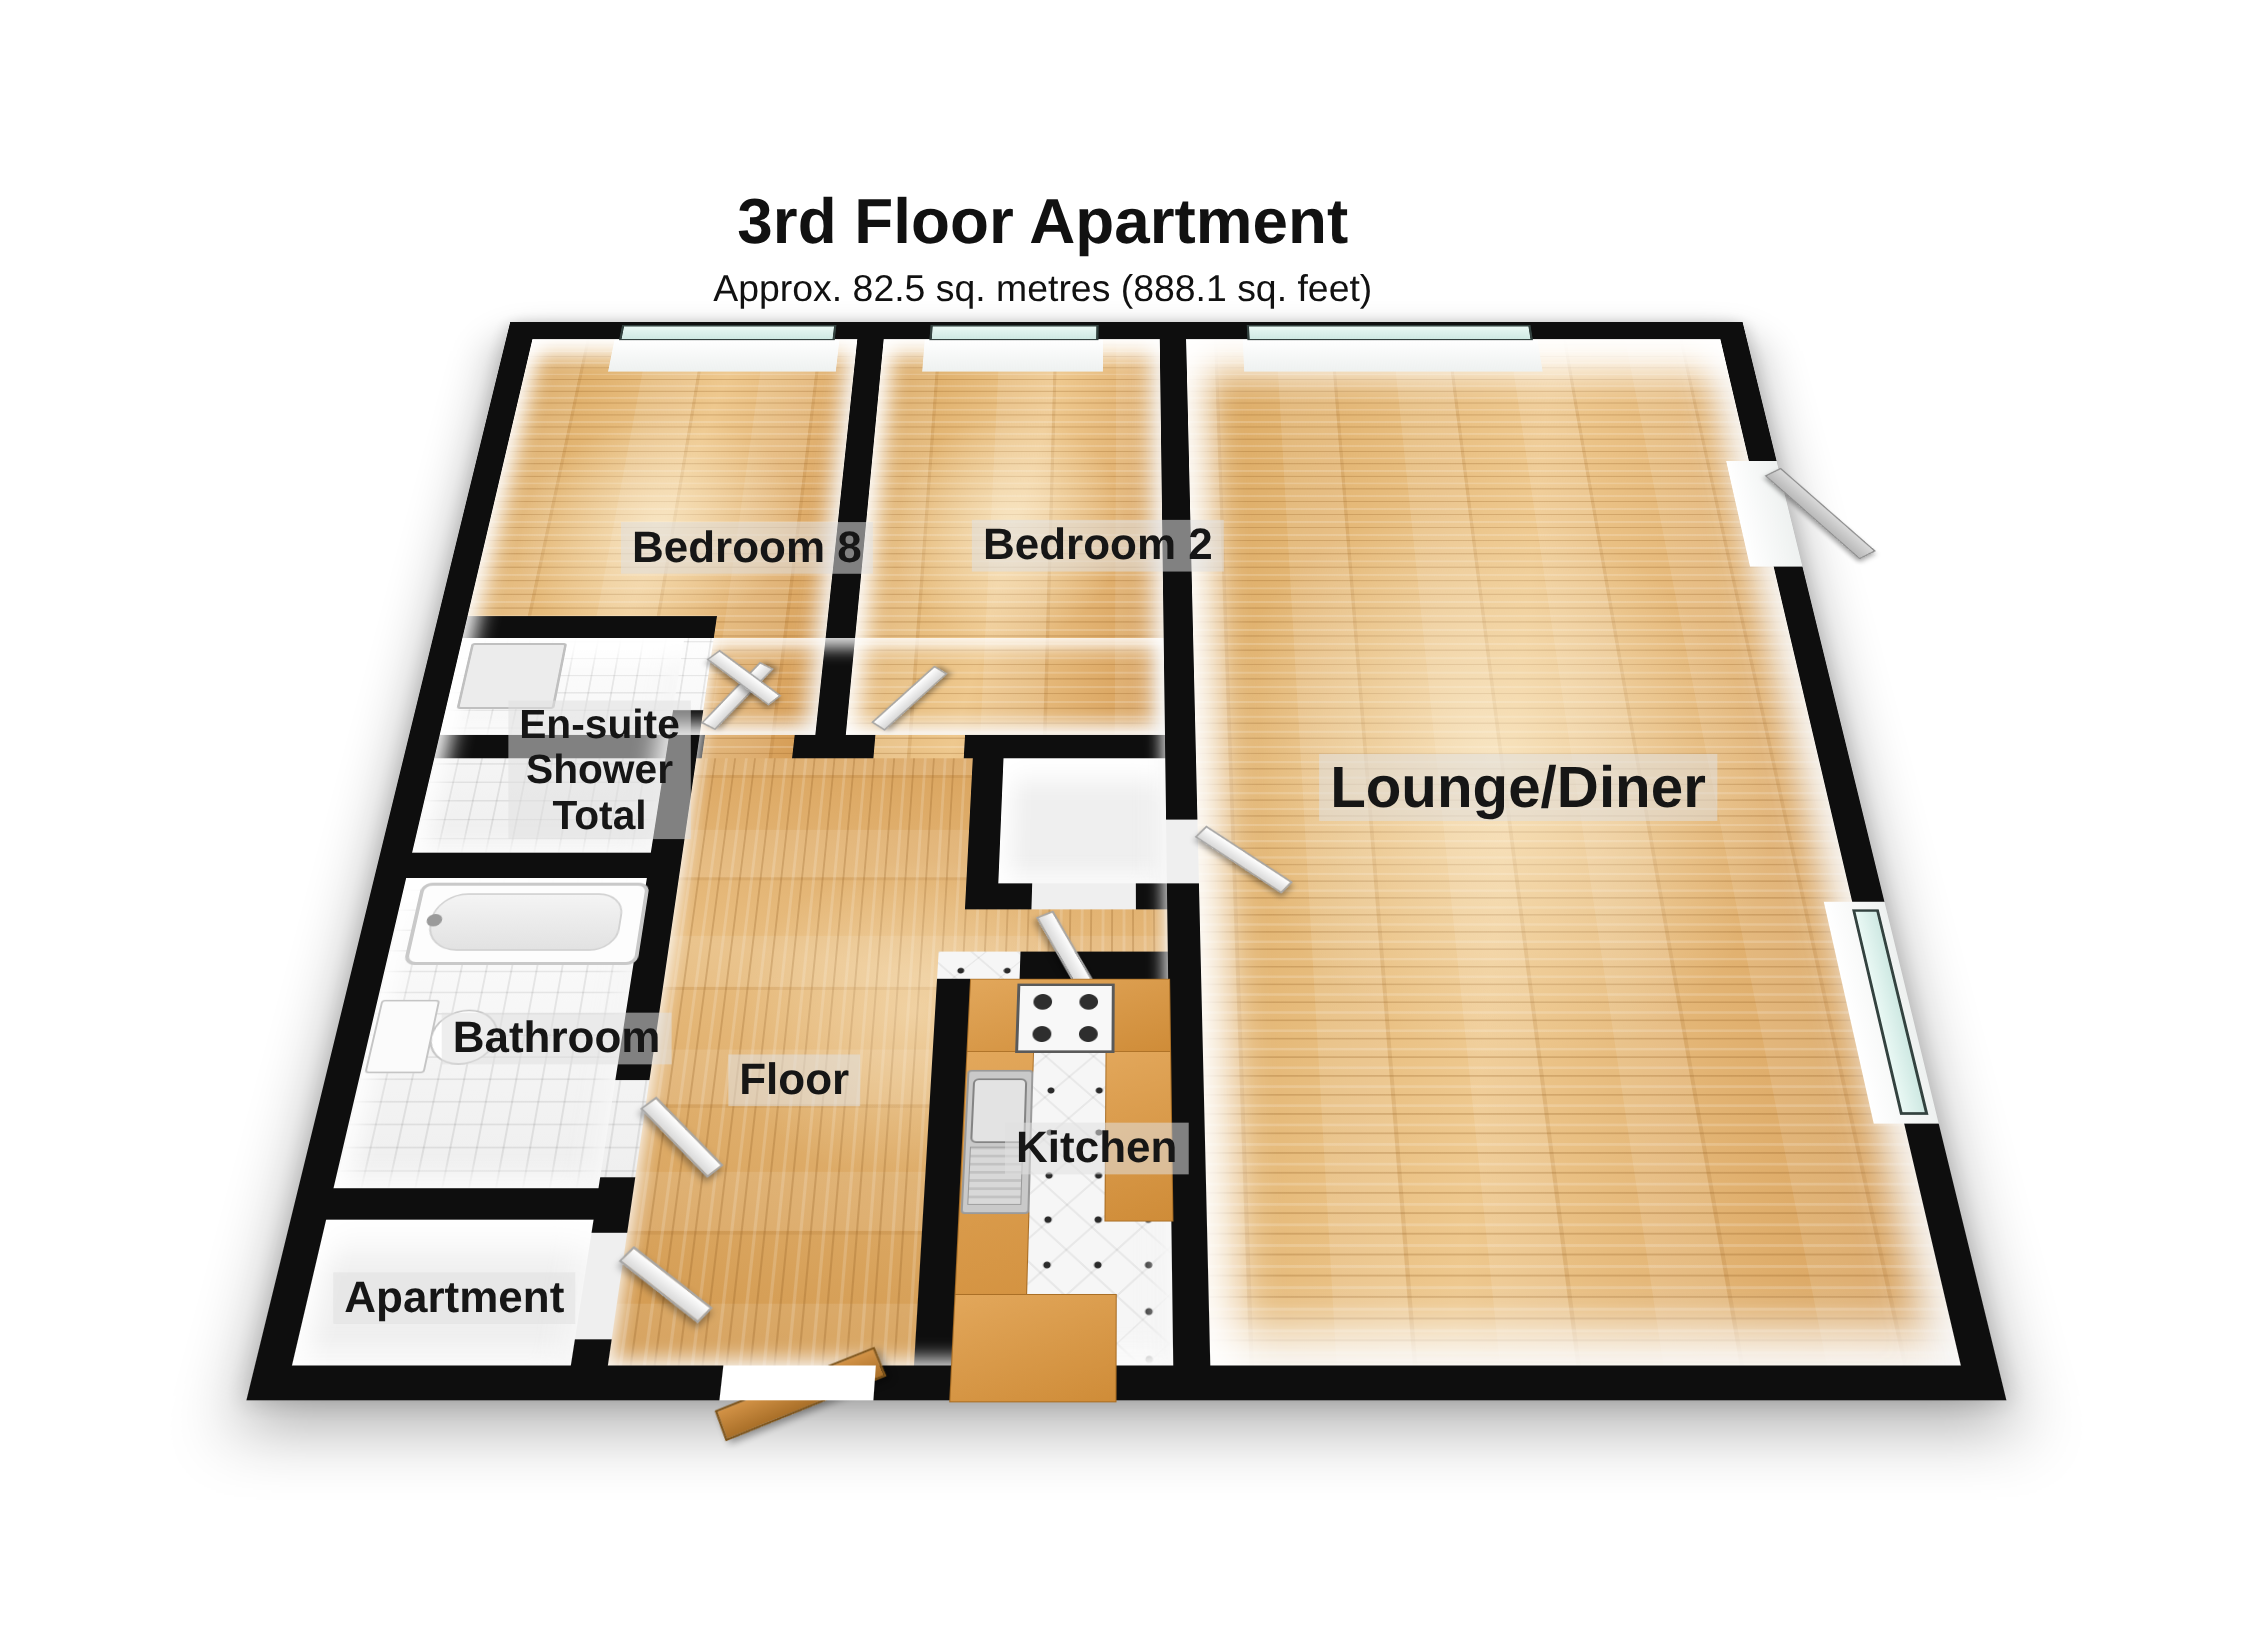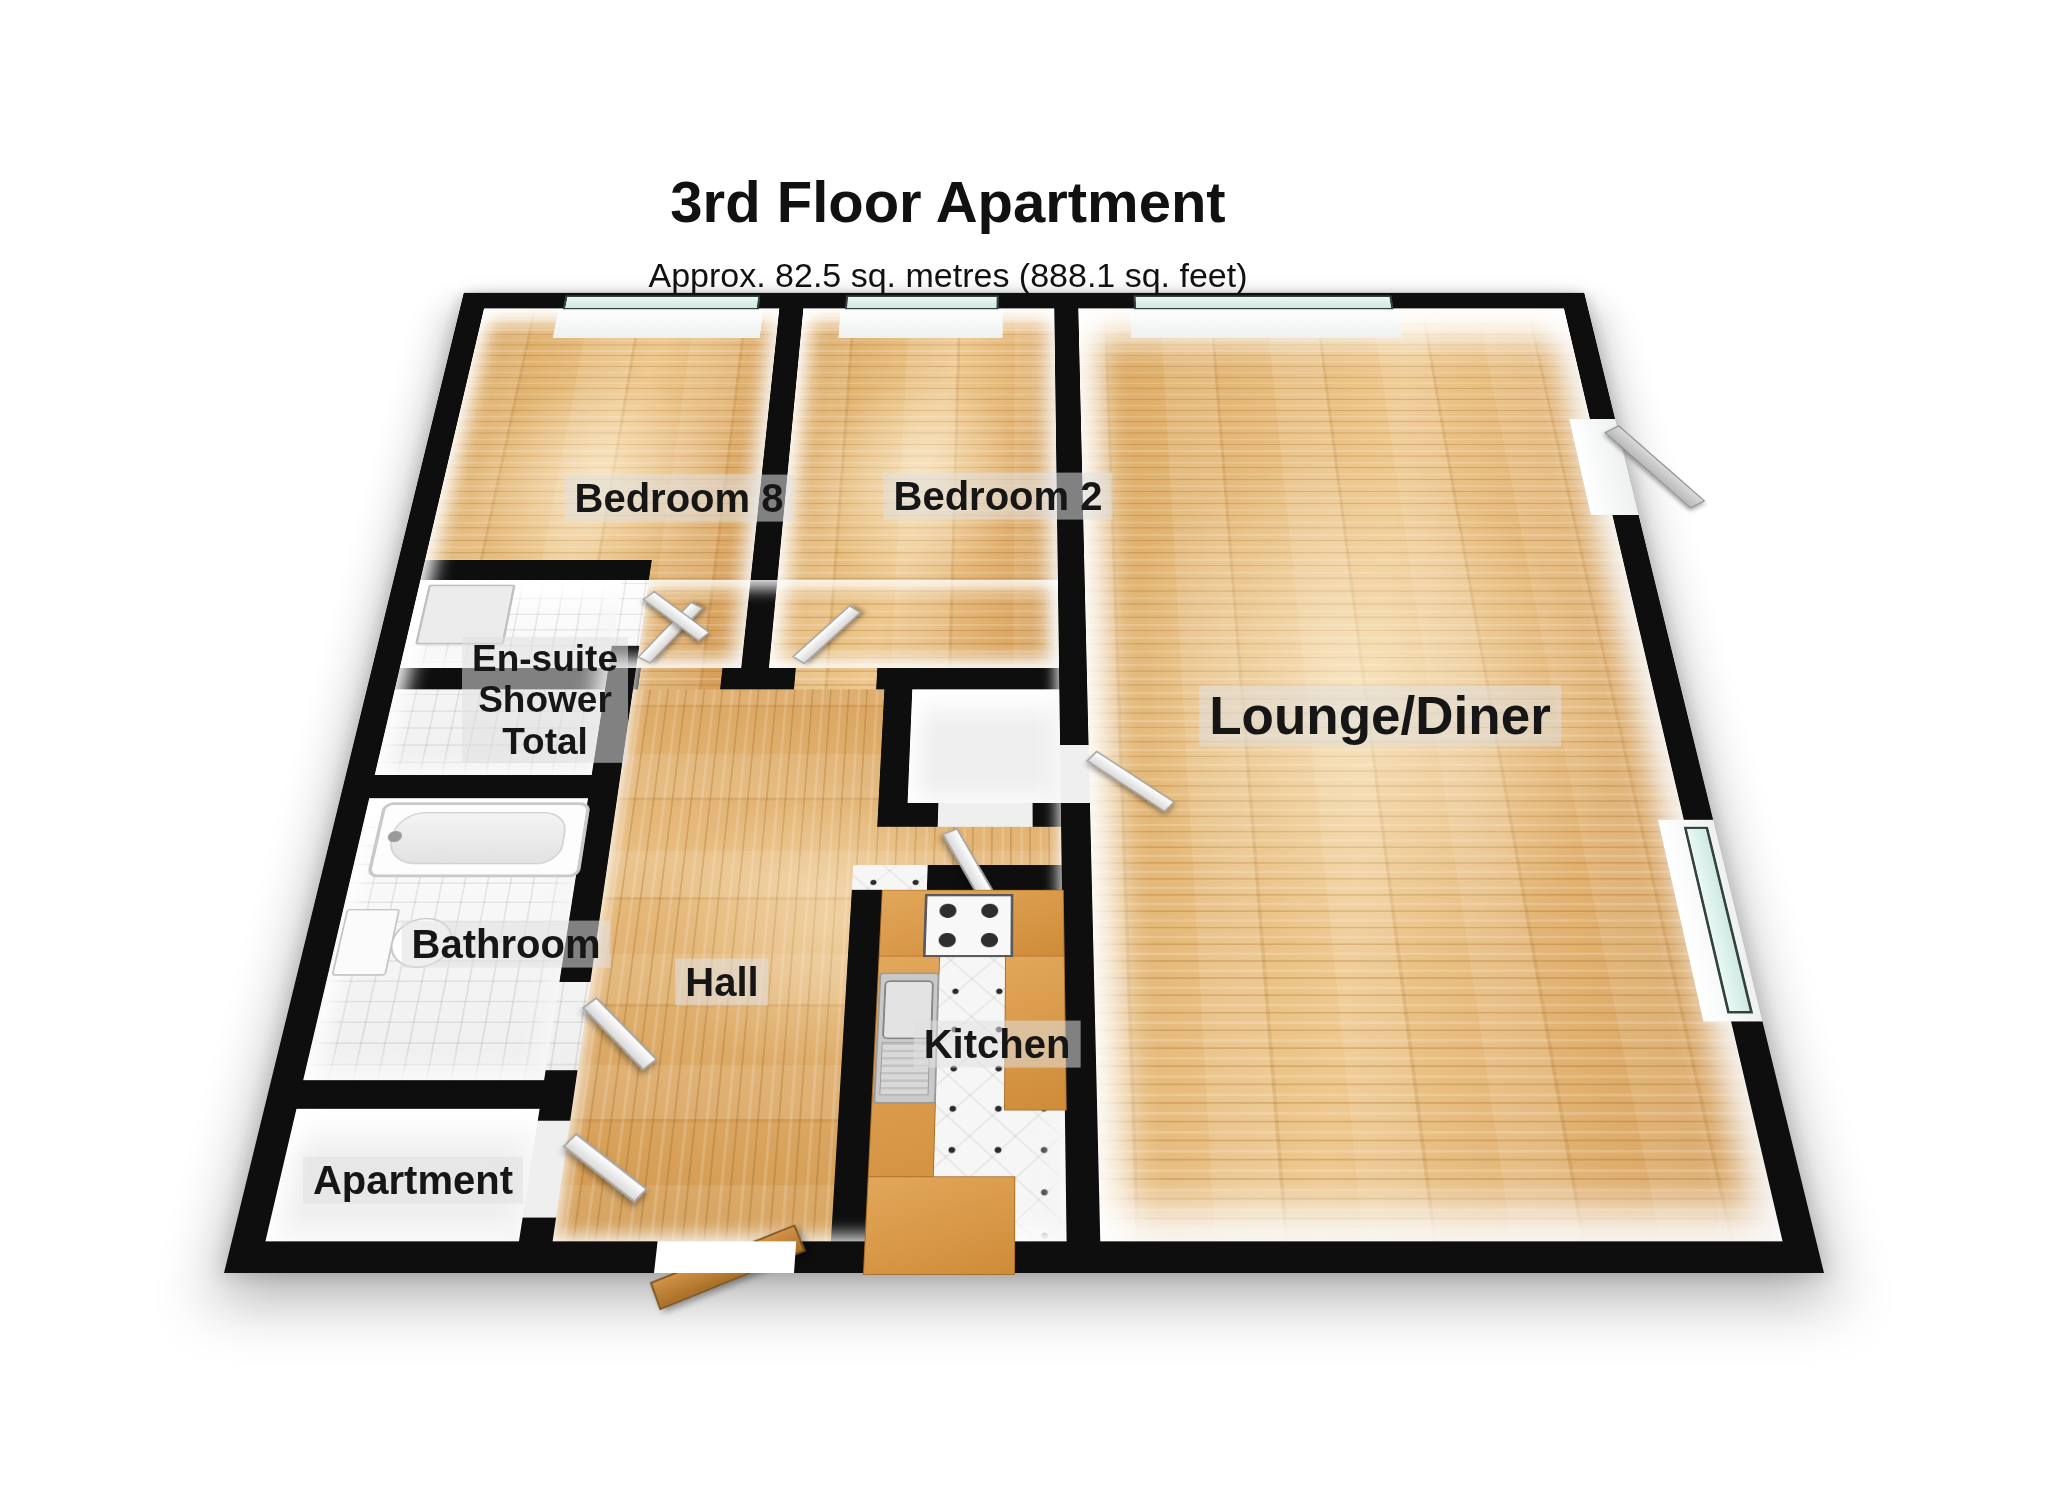--- a/index.html
+++ b/index.html
@@ -1,21 +1,21 @@
 <!DOCTYPE html>
 <html><head>
 <meta charset="utf-8">
 <style>
   html,body{margin:0;padding:0;background:#ffffff;}
   .page{position:relative;width:1896px;height:1489px;background:#ffffff;overflow:hidden;
         font-family:"Liberation Sans",sans-serif;}
   .a{position:absolute;}
   
   .title{left:0;right:0;top:168px;text-align:center;font-size:58px;font-weight:bold;color:#111;}
-  .subtitle{left:0;right:0;top:256px;text-align:center;font-size:34px;color:#111;}
+  .subtitle{left:0;right:0;top:244px;text-align:center;font-size:34px;color:#111;}
   .footer{left:0;right:0;top:1424px;text-align:center;font-size:44px;color:#111;}
   
   .plan-viewport{left:224px;top:-217px;width:1600px;height:1490px;}
   .plan{position:relative;width:1600px;height:1490px;background:#0e0e0e;
         transform-origin:50% 100%;transform:perspective(1190px) rotateX(20deg);
         box-shadow:0 26px 60px rgba(0,0,0,.32), 0 0 22px rgba(0,0,0,.18);}
   .w{position:absolute;background:#0e0e0e;}
   
   .wood-h{background-color:#e3b377;background-image:
     radial-gradient(ellipse 55% 38% at 48% 48%, rgba(255,248,228,.55), rgba(255,255,255,0) 72%),
@@ -171,19 +171,19 @@
 
     </div>
   </div>
 
   <div class="lbl" style="left:679px;top:498px;">Bedroom 8</div>
   <div class="lbl" style="left:998px;top:496px;">Bedroom 2</div>
   <div class="lbl" style="left:545px;top:700px;font-size:37px;">En-suite
 Shower
 Total</div>
   <div class="lbl" style="left:506px;top:944px;">Bathroom</div>
-  <div class="lbl" style="left:722px;top:982px;">Hall</div>
+  <div class="lbl" style="left:722px;top:982px;">Floor</div>
   <div class="lbl" style="left:413px;top:1180px;">Apartment</div>
   <div class="lbl" style="left:997px;top:1044px;">Kitchen</div>
   <div class="lbl" style="left:1380px;top:716px;font-size:53px;">Lounge/Diner</div>
 
 
 </div>
 
 </body></html>

